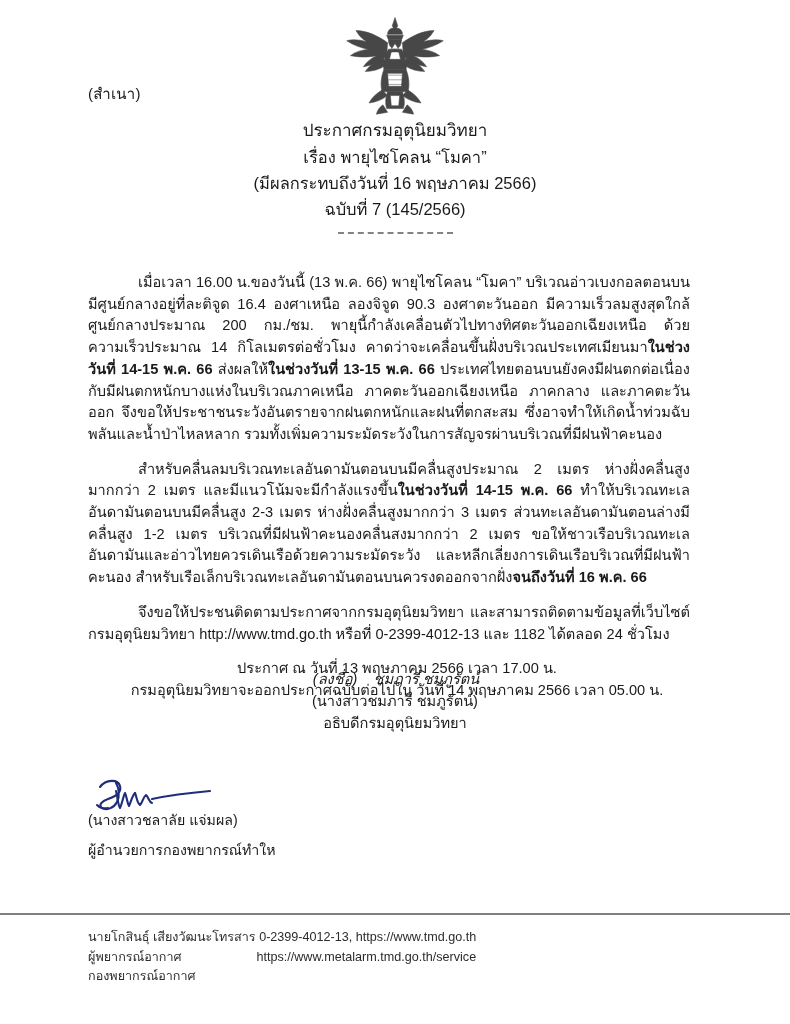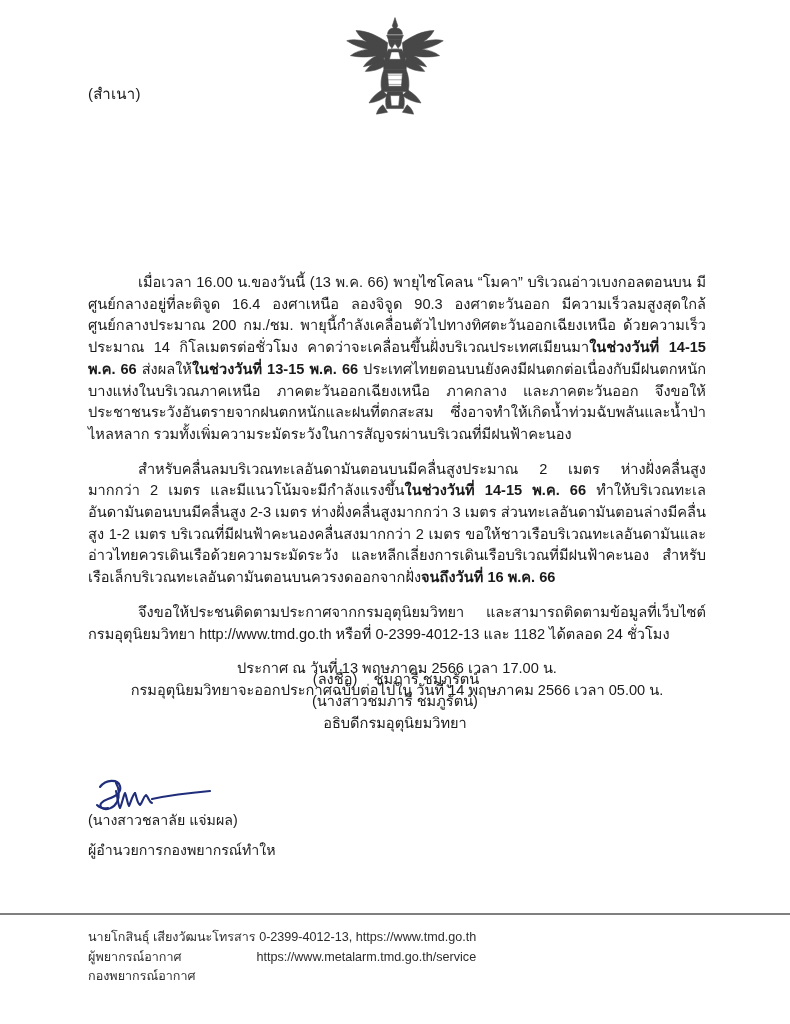--- a/index.html
+++ b/index.html
@@ -76,21 +76,21 @@
     position: absolute;
     left: 88px;
     top: 272px;
     width: 618px;
   }
   .para {
     font-size: 14.6px;
     line-height: 21.7px;
     text-align: justify;
     text-justify: inter-character;
-    margin: 0 0 13px 0;
+    margin: 0 16px 13px 0;
     word-break: break-word;
   }
   .para.p-indent { text-indent: 50px; }
   .para b { font-weight: 700; }
 
   .centered-line {
     font-size: 14.6px;
     line-height: 21.7px;
     text-align: center;
     margin: 0;
@@ -102,21 +102,21 @@
     position: absolute;
     left: 0;
     top: 668px;
     width: 790px;
     text-align: center;
   }
   .sign-block .sig-line {
     font-size: 14.6px;
     line-height: 22px;
   }
-  .sign-block .sig-name   { padding-left: 2px; }
+  .sign-block .sig-name   { padding-left: 2px; font-style: italic; }
   .sign-block .sig-paren  { }
   .sign-block .sig-role   { }
 
   
   .certify {
     position: absolute;
     left: 88px;
     top: 776px;
     width: 330px;
   }
@@ -203,20 +203,27 @@
             <path d="M92 30 L80 37"></path>
             <path d="M98 36 L84 42"></path>
           <path d="M50 68 L70 68"></path>
             <path d="M50 73 L70 73"></path>
             <path d="M51 78 L69 78"></path>
         </g>
       </g>
     </svg>
   </div>
 
+  <div class="header">
+    <div class="line title">ประกาศกรมอุตุนิยมวิทยา</div>
+    <div class="line">เรื่อง พายุไซโคลน “โมคา”</div>
+    <div class="line">(มีผลกระทบถึงวันที่ 16 พฤษภาคม 2566)</div>
+    <div class="line">ฉบับที่ 7 (145/2566)</div>
+    <div class="rule-dashes"></div>
+  </div>
 
   <div class="body-block">
     <p class="para p-indent"><span>เมื่อเวลา 16.00 น.ของวันนี้ (13 พ.ค. 66) พายุไซโคลน “โมคา” บริเวณอ่าวเบงกอลตอนบน มีศูนย์กลางอยู่ที่ละติจูด 16.4 องศาเหนือ ลองจิจูด 90.3 องศาตะวันออก มีความเร็วลมสูงสุดใกล้ศูนย์กลางประมาณ 200 กม./ชม. พายุนี้กำลังเคลื่อนตัวไปทางทิศตะวันออกเฉียงเหนือ ด้วยความเร็วประมาณ 14 กิโลเมตรต่อชั่วโมง คาดว่าจะเคลื่อนขึ้นฝั่งบริเวณประเทศเมียนมา</span><b>ในช่วงวันที่ 14-15 พ.ค. 66</b><span> ส่งผลให้</span><b>ในช่วงวันที่ 13-15 พ.ค. 66</b><span> ประเทศไทยตอนบนยังคงมีฝนตกต่อเนื่องกับมีฝนตกหนักบางแห่งในบริเวณภาคเหนือ ภาคตะวันออกเฉียงเหนือ ภาคกลาง และภาคตะวันออก จึงขอให้ประชาชนระวังอันตรายจากฝนตกหนักและฝนที่ตกสะสม ซึ่งอาจทำให้เกิดน้ำท่วมฉับพลันและน้ำป่าไหลหลาก รวมทั้งเพิ่มความระมัดระวังในการสัญจรผ่านบริเวณที่มีฝนฟ้าคะนอง</span></p>
     <p class="para p-indent"><span>สำหรับคลื่นลมบริเวณทะเลอันดามันตอนบนมีคลื่นสูงประมาณ 2 เมตร ห่างฝั่งคลื่นสูงมากกว่า 2 เมตร และมีแนวโน้มจะมีกำลังแรงขึ้น</span><b>ในช่วงวันที่ 14-15 พ.ค. 66</b><span> ทำให้บริเวณทะเลอันดามันตอนบนมีคลื่นสูง 2-3 เมตร ห่างฝั่งคลื่นสูงมากกว่า 3 เมตร ส่วนทะเลอันดามันตอนล่างมีคลื่นสูง 1-2 เมตร บริเวณที่มีฝนฟ้าคะนองคลื่นสงมากกว่า 2 เมตร ขอให้ชาวเรือบริเวณทะเลอันดามันและอ่าวไทยควรเดินเรือด้วยความระมัดระวัง และหลีกเลี่ยงการเดินเรือบริเวณที่มีฝนฟ้าคะนอง สำหรับเรือเล็กบริเวณทะเลอันดามันตอนบนควรงดออกจากฝั่ง</span><b>จนถึงวันที่ 16 พ.ค. 66</b></p>
     <p class="para p-indent"><span>จึงขอให้ประชนติดตามประกาศจากกรมอุตุนิยมวิทยา และสามารถติดตามข้อมูลที่เว็บไซต์กรมอุตุนิยมวิทยา http://www.tmd.go.th หรือที่ 0-2399-4012-13 และ 1182 ได้ตลอด 24 ชั่วโมง</span></p>
     <p class="centered-line first">ประกาศ ณ วันที่ 13 พฤษภาคม 2566 เวลา 17.00 น.</p>
     <p class="centered-line">กรมอุตุนิยมวิทยาจะออกประกาศฉบับต่อไปใน วันที่ 14 พฤษภาคม 2566 เวลา 05.00 น.</p>
   </div>
 
   <div class="sign-block">

